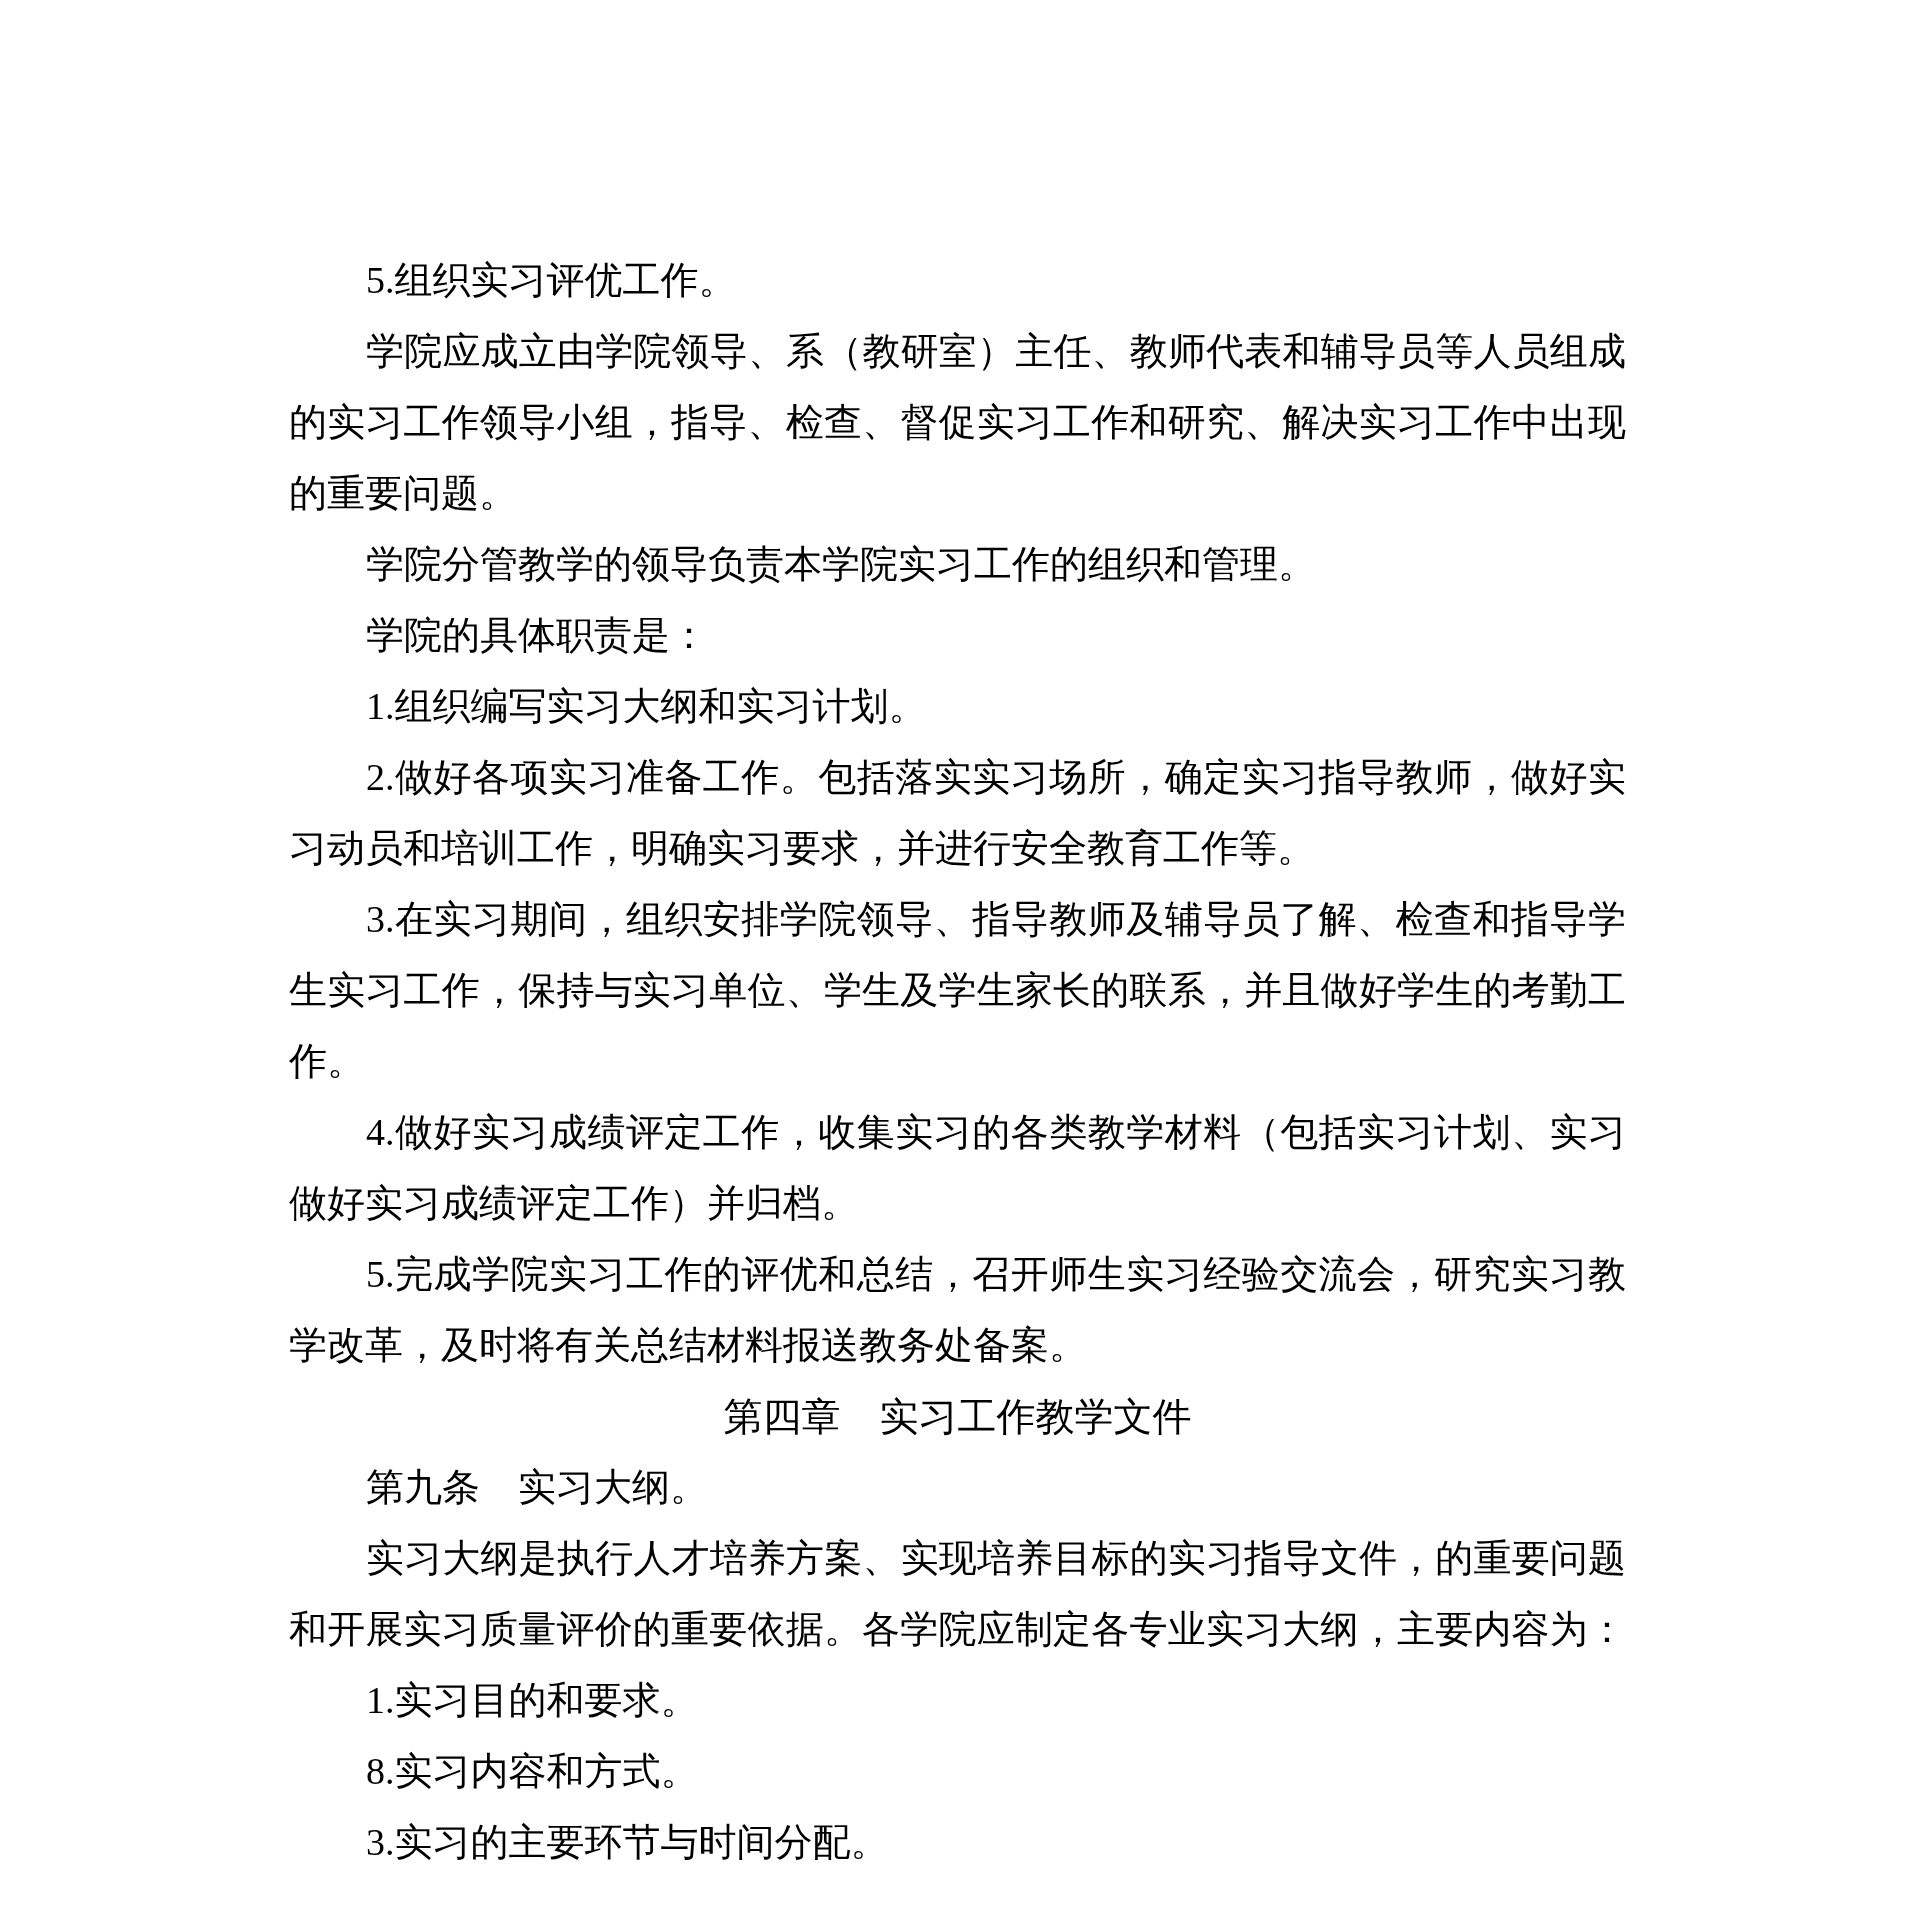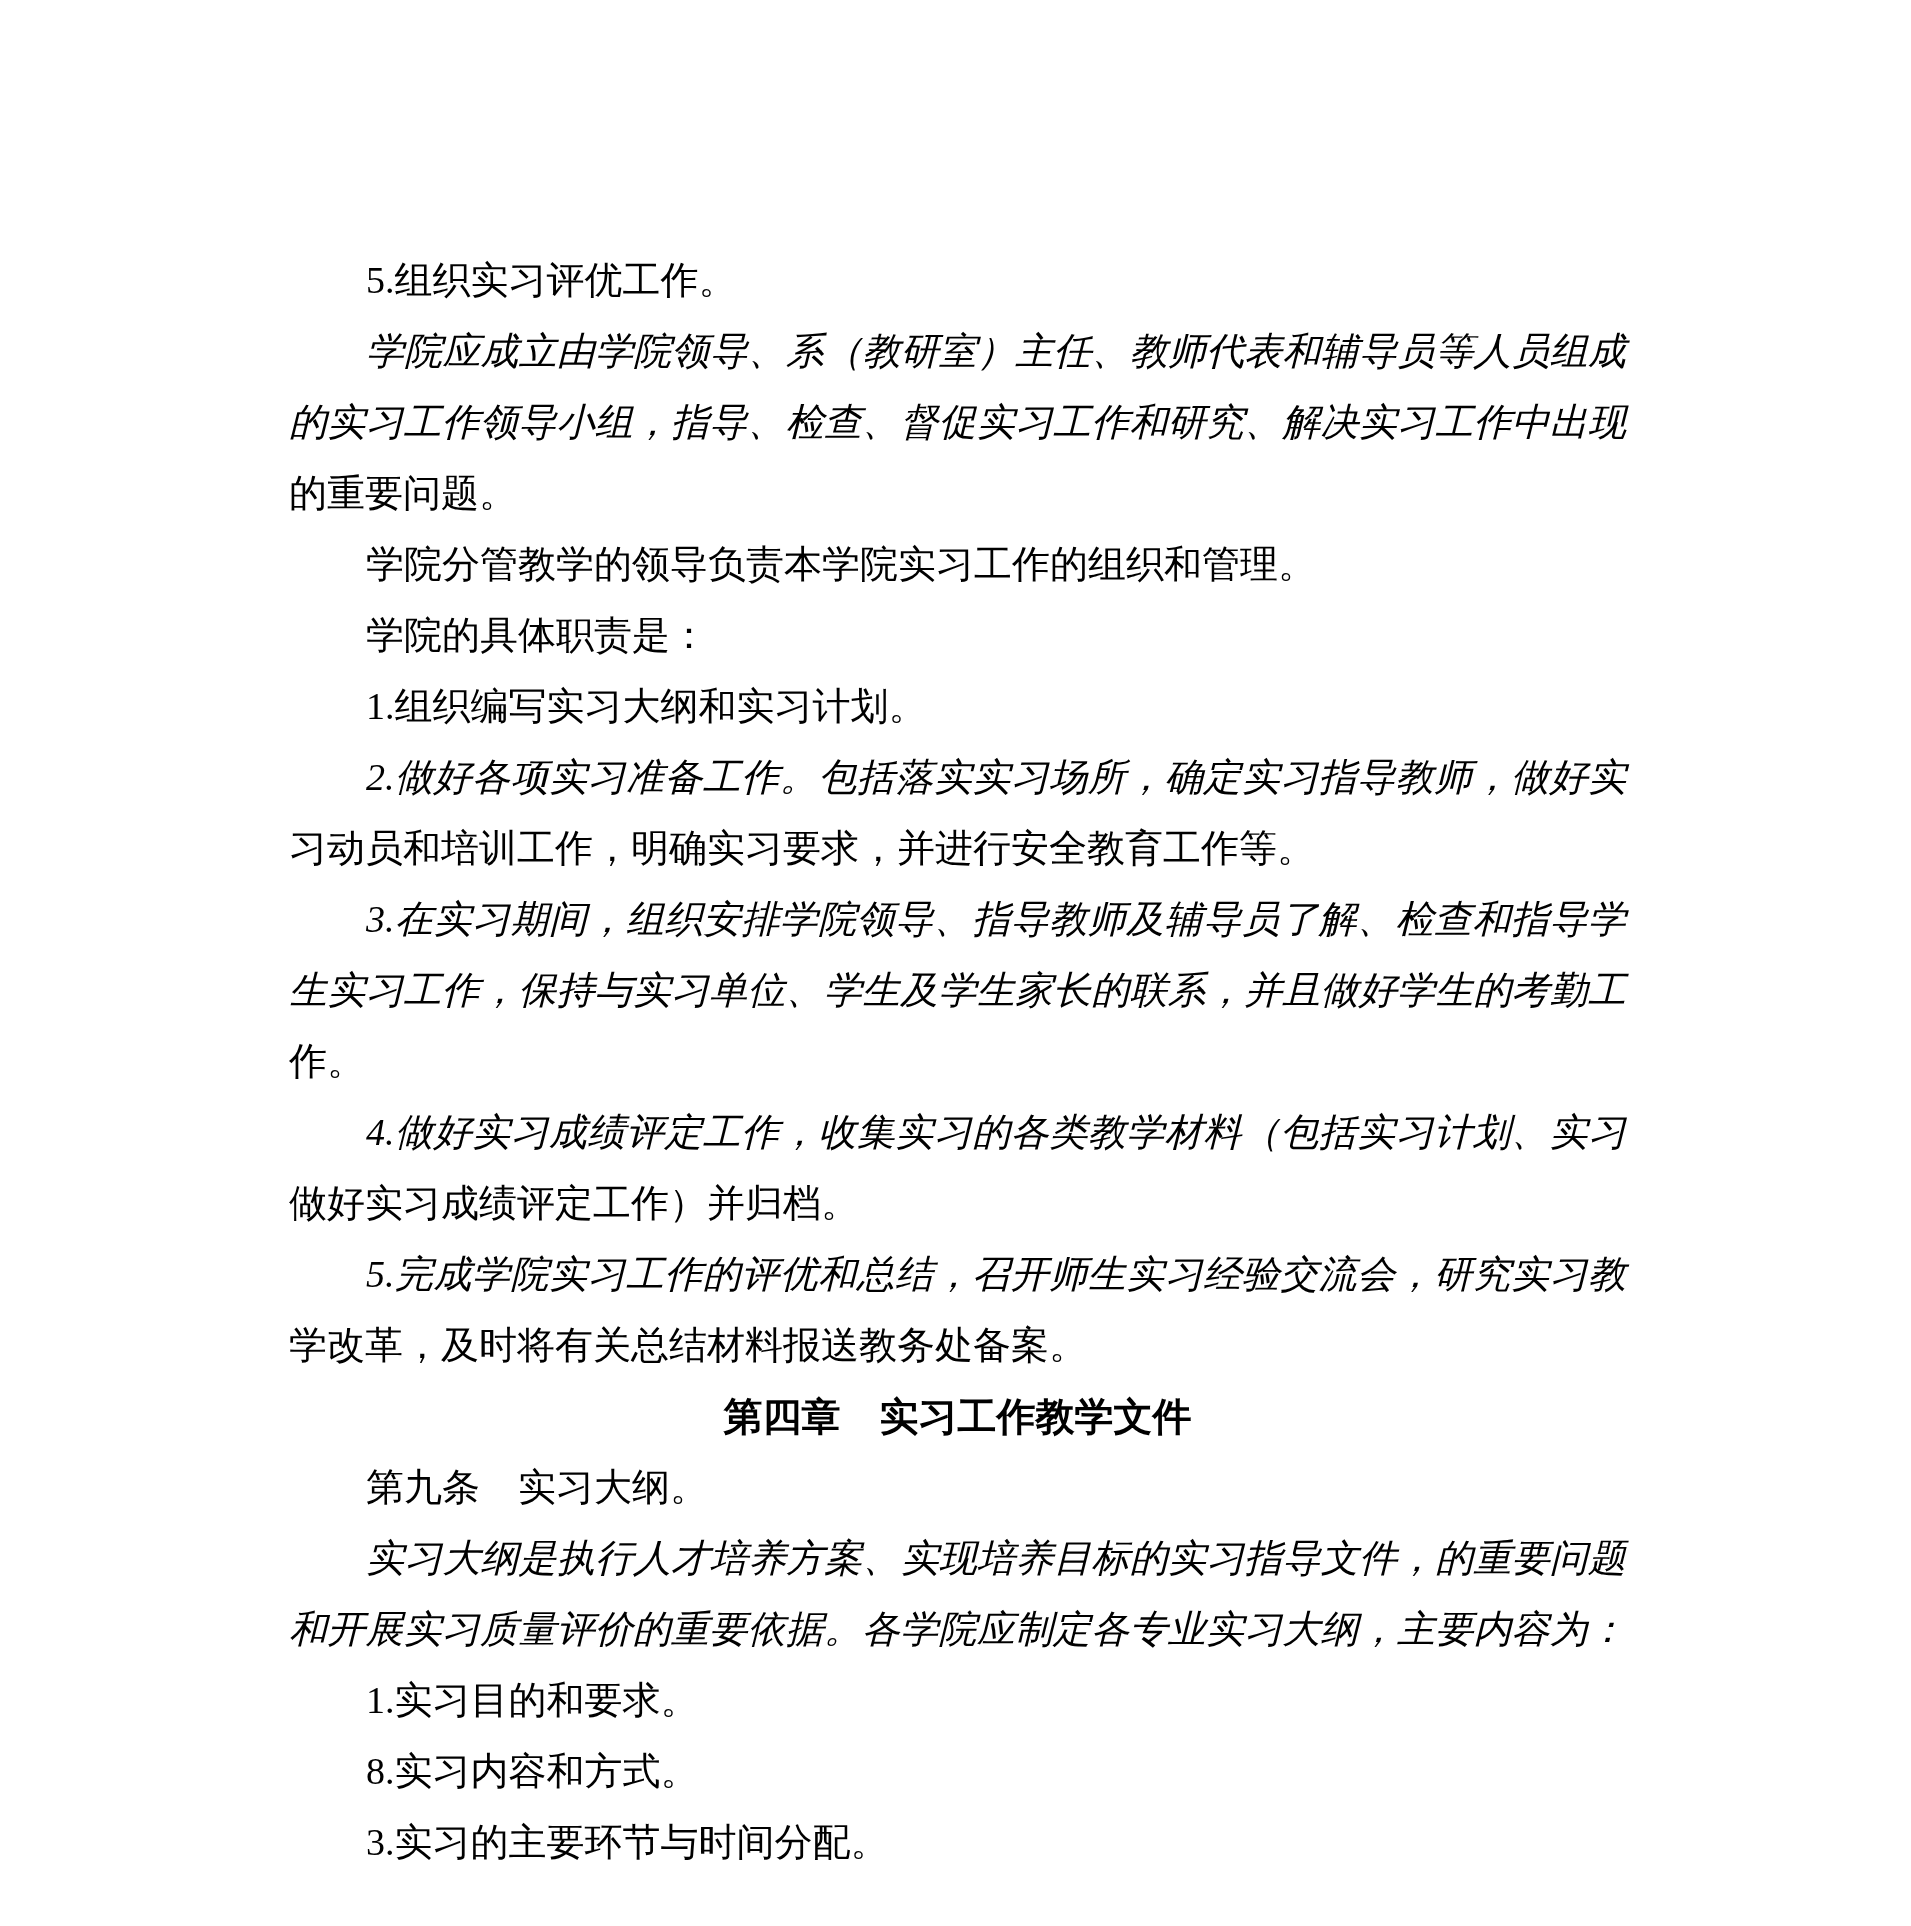--- a/index.html
+++ b/index.html
@@ -31,24 +31,23 @@
     color: #000000;
     text-align: left;
     white-space: normal;
   }
   .ind {
     text-indent: 77px;
   }
   .full {
     text-align: justify;
     text-align-last: justify;
-    font-style: italic;
   }
   .heading {
-    font-weight: bold;
+    font-weight: normal;
     font-size: 39px;
     text-align: left;
     text-align-last: center;
     text-indent: 0;
   }
 </style>
 </head>
 <body>
 
 <div class="page">

